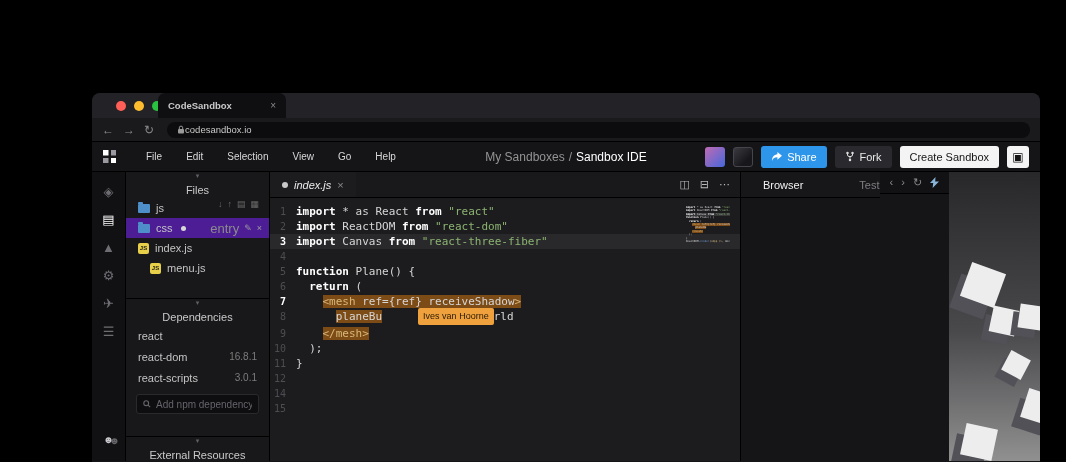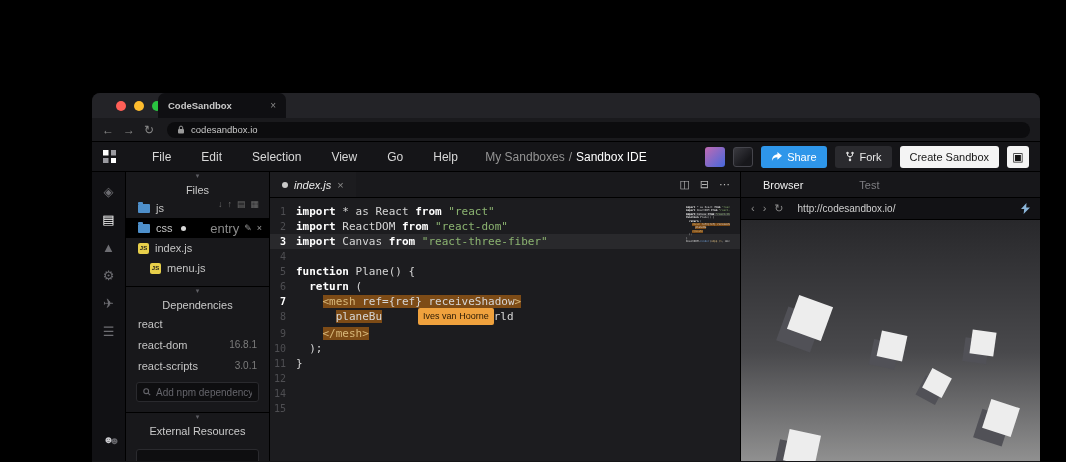--- a/index.html
+++ b/index.html
@@ -12,31 +12,31 @@
   
   .titlebar { position:relative; height:25px; background:#232327; display:flex; align-items:center; padding:0 24px; gap:8px; }
   .tl-dot { width:10px; height:10px; border-radius:50%; }
   .tl-red{background:#ff5f57}.tl-yellow{background:#febc2e}.tl-green{background:#29c340}
   .tab { position:absolute; left:66px; top:0; bottom:0; width:128px; background:#0f0f12;
     border-radius:7px 7px 0 0; display:flex; align-items:center; padding:0 10px; }
   .tab-title { font-size:9.5px; font-weight:bold; color:#c9c9c9; }
   .tab-close { margin-left:auto; color:#8a8a8a; font-size:10px; }
   .navbar { height:24px; background:#1a1a1d; border-bottom:1px solid #000; display:flex; align-items:center; padding:0 10px; gap:9px; }
   .nav-ic { color:#8b8b8b; font-size:12px; line-height:1; }
-  .urlbar { flex:1; height:16px; background:#0c0c0e; border-radius:8px; display:flex; align-items:center; gap:6px; padding:0 10px; margin-left:4px; }
+  .urlbar { flex:1; height:16px; background:#0c0c0e; border-radius:8px; display:flex; align-items:center; padding:0 10px; margin-left:4px; }
   .url-text { font-size:9.5px; color:#c9c9c9; }
 
   
   .menubar { position:relative; height:30px; background:#151518; border-bottom:1px solid #000; display:flex; align-items:center; padding:0 11px; }
   .logo { width:13px; height:13px; background:
       linear-gradient(#fff,#fff) 0 0/5.5px 5.5px no-repeat,
       linear-gradient(#9a9aa0,#9a9aa0) 100% 0/5.5px 5.5px no-repeat,
       linear-gradient(#9a9aa0,#9a9aa0) 0 100%/5.5px 5.5px no-repeat,
       linear-gradient(#fff,#fff) 100% 100%/5.5px 5.5px no-repeat; margin-right:6px; }
-  .menu-item { font-size:12px; color:#d8d8d8; margin-left:30px; cursor:default; }
+  .menu-item { font-size:10px; color:#d8d8d8; margin-left:24px; cursor:default; }
   .breadcrumb { position:absolute; left:50%; transform:translateX(-50%); font-size:12px; color:#949494; white-space:nowrap; }
   .crumb-sep { margin:0 4px; }
   .crumb-current { color:#ffffff; }
   .mb-right { margin-left:auto; display:flex; align-items:center; gap:8px; }
   .avatar { width:20px; height:20px; border-radius:3px; }
   .avatar-1 { background:linear-gradient(135deg,#c06ab3,#4568dc); }
   .avatar-2 { background:linear-gradient(135deg,#3a3a40,#17171b 70%); border:1px solid #45454c; }
   .btn { height:22px; border-radius:3px; display:flex; align-items:center; gap:5px; padding:0 10px; font-size:11px; white-space:nowrap; cursor:default; }
   .btn-share { background:var(--accent-blue,#2e96ea); color:#fff; }
   .btn-fork  { background:#2a2a2e; color:#e8e8e8; }
@@ -51,29 +51,29 @@
   .activity-icon.push { margin-top:auto; margin-bottom:16px; color:#c9c9cd; }
   .activity-icon.double { font-size:10px; text-shadow:6px 1px 0 rgba(170,170,175,.55); }
 
   
   .sidebar { width:144px; background:#18181b; border-right:1px solid #000; display:flex; flex-direction:column; overflow:hidden; }
   .side-head { height:26px; display:flex; align-items:center; gap:4px; padding:0 10px; color:#c9c9c9; font-size:11px;flex-direction:column; }
   .chev { color:#5f5f64; font-size:7px; }
   .head-icons { margin-left:auto; display:flex; gap:5px; color:#6a6a6a; font-size:9px; }
   .hic { line-height:1; }
   .tree-row { height:20px; display:flex; align-items:center; gap:6px; color:#c4c4c4; font-size:11px; }
-  .tree-row.sel-row { background:#000000; }
+  .tree-row.sel-row { background:#4c1d95; }
   .folder-ic { width:12px; height:9px; background:#4e8fca; border-radius:1px; position:relative; flex:none; }
   .folder-ic::before { content:""; position:absolute; top:-2px; left:0; width:5px; height:2px; background:#4e8fca; border-radius:1px 1px 0 0; }
   .js-ic { width:11px; height:11px; background:#e7cf4a; border-radius:2px; color:#1b1b1b; font-size:6px; font-weight:bold; display:flex; align-items:center; justify-content:center; flex:none; }
   .mod-dot { width:5px; height:5px; background:#d7d7d7; border-radius:50%; margin-left:2px; flex:none; }
   .row-meta { margin-left:auto; display:flex; align-items:center; gap:5px; padding-right:7px; }
   .meta-txt { color:#8b8b8b; font-size:13px; }
   .row-meta .ic { color:#9d9d9d; font-size:9px; line-height:1; }
-  .section { border-top:1px solid #000; margin-top:8px; }
+  .section { border-top:1px solid #000; margin-top:20px; }
   .dep-row { height:21px; display:flex; align-items:center; padding:0 12px; color:#c4c4c4; font-size:11px; }
   .dep-ver { margin-left:auto; color:#7c7c7c; font-size:10px; }
   .npm-input { margin:6px 10px 2px; height:20px; background:#0e0e10; border:1px solid #2a2a2e; border-radius:3px; display:flex; align-items:center; gap:5px; padding:0 6px; }
   .npm-input svg { flex:none; }
   .npm-input input { background:transparent; border:0; outline:none; color:#bbb; font-size:10px; width:100%;
     font-family:"Liberation Sans",sans-serif; }
   .npm-input input::placeholder { color:#65656b; }
   .ext-input { margin:10px 10px 0; height:18px; background:#0e0e10; border:1px solid #2a2a2e; border-radius:3px; }
 
   
@@ -97,21 +97,21 @@
   .seg.t { color:#d8b87a; }
   .seg.sel { background:var(--selection-brown,#7d4b16); }
   .badge { display:inline-block; background:var(--collab-orange,#efa13d); color:#2a1a05;
     font-size:9px; font-family:"Liberation Sans",sans-serif; padding:1px 5px; border-radius:2px; transform:translateY(-1px);margin-left:36px; }
   .minimap { position:absolute; right:10px; top:8px; width:44px; overflow:hidden; pointer-events:none; }
   .minimap .row { line-height:3.4px; font-size:2.6px; }
   .minimap .row.cur { background:rgba(255,255,255,.12); }
   .minimap .badge { font-size:2.6px; padding:0 1px; transform:none; }
 
   
-  .preview { width:300px; border-left:1px solid #000; display:flex; flex-direction:column; background:#151518; }
+  .preview { width:300px; border-left:1px solid #000; display:flex; flex-direction:row; background:#151518; }
   .pv-tabs { height:26px; display:flex; align-items:center; gap:56px; padding-left:22px; background:#17171a; border-bottom:1px solid #000; }
   .pv-tab { font-size:11px; color:#7e7e82; }
   .pv-tab.active { color:#f0f0f0; }
   .pv-nav { height:22px; display:flex; align-items:center; gap:8px; padding:0 10px; background:#121215; border-bottom:1px solid #000; }
   .pv-ic { color:#8b8b8b; font-size:11px; line-height:1; }
   .pv-url { font-size:10px; color:#cfcfcf; margin-left:6px; flex:1; }
   .scene { flex:1; position:relative; overflow:hidden;
     background:linear-gradient(180deg,#28282b 0%,#49494c 55%,#909090 100%); }
   .cube { position:absolute; }
   .c-sh, .c-f { position:absolute; inset:0; }
@@ -325,21 +325,20 @@
 
     <div class="preview">
       <div id="pv-tabs" class="pv-tabs">
           <span class="pv-tab active">Browser</span>
           <span class="pv-tab">Test</span>
         </div>
       <div class="pv-nav">
         <span class="pv-ic">‹</span>
         <span class="pv-ic">›</span>
         <span class="pv-ic">↻</span>
-        <span class="pv-url">http://codesandbox.io/</span>
         <svg width="9" height="11" viewBox="0 0 9 11">
           <path d="M5.5 0L0 6h3.2L2.6 11 9 4.5H5.2z" fill="#8ab4d8"></path>
         </svg>
       </div>
       <div id="scene" class="scene">
           <div class="cube" style="left: 17%; top: 33%; width: 36px; height: 36px;">
             <div class="c-sh" style="transform: translate(-30%, 32%) rotate(20deg);"></div>
             <div class="c-f" style="transform: rotate(20deg);"></div>
           </div>
           <div class="cube" style="left: 46%; top: 47%; width: 26px; height: 26px;">

